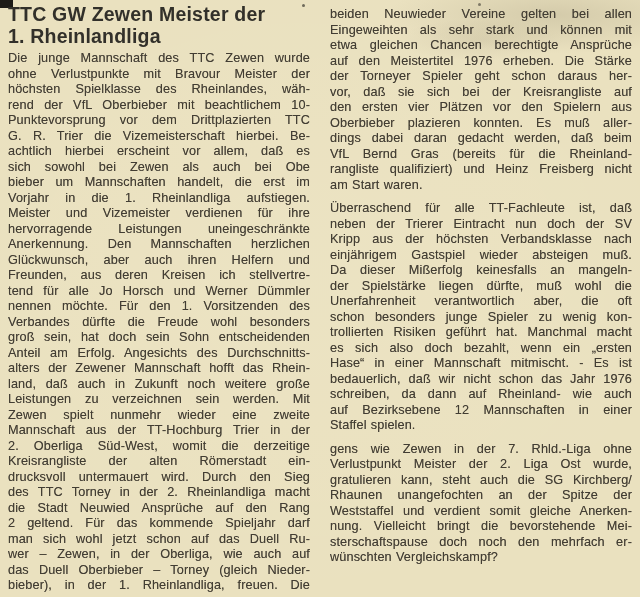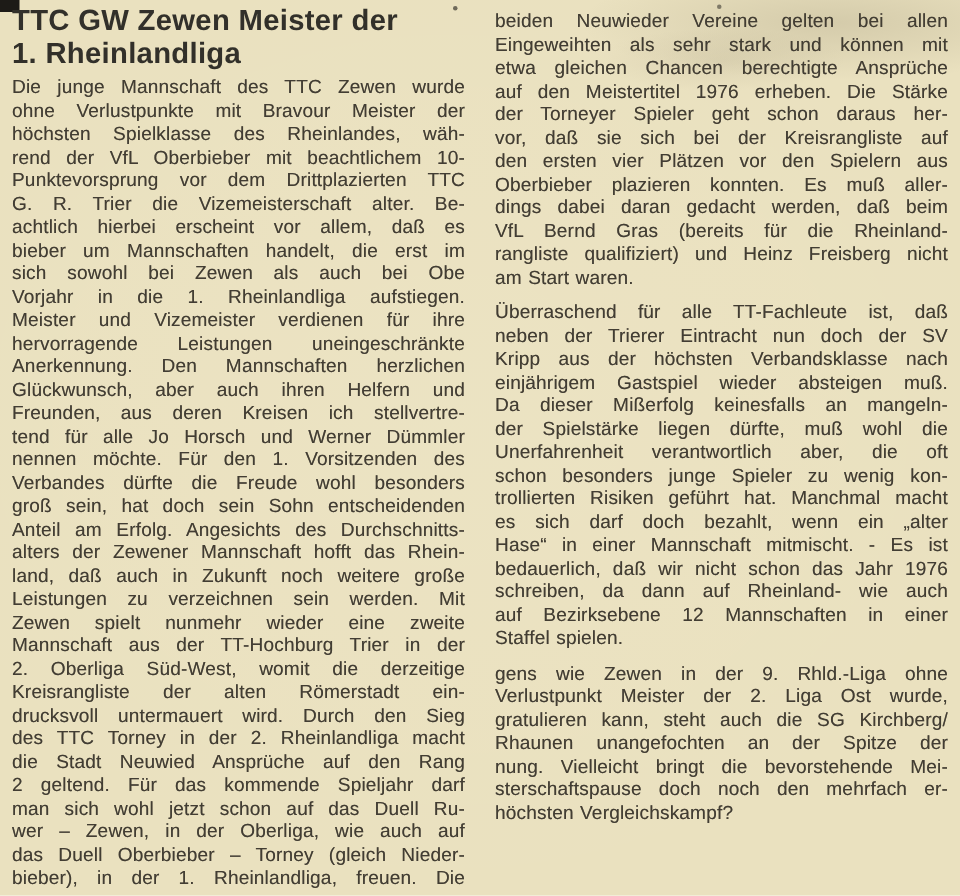--- a/index.html
+++ b/index.html
@@ -72,24 +72,24 @@
     <h1 class="headline">
       <span class="hl">TTC GW Zewen Meister der</span>
       <span class="hl">1. Rheinlandliga</span>
     </h1>
     <div class="body-lines">
         <div class="line">Die junge Mannschaft des TTC Zewen wurde</div>
         <div class="line">ohne Verlustpunkte mit Bravour Meister der</div>
         <div class="line">höchsten Spielklasse des Rheinlandes, wäh-</div>
         <div class="line">rend der VfL Oberbieber mit beachtlichem 10-</div>
         <div class="line">Punktevorsprung vor dem Drittplazierten TTC</div>
-        <div class="line">G. R. Trier die Vizemeisterschaft alter. Be-</div>
+        <div class="line">G. R. Trier die Vizemeisterschaft hierbei. Be-</div>
         <div class="line">achtlich hierbei erscheint vor allem, daß es</div>
+        <div class="line">sich sowohl bei Zewen als auch bei Obe</div>
         <div class="line">bieber um Mannschaften handelt, die erst im</div>
-        <div class="line">sich sowohl bei Zewen als auch bei Obe</div>
         <div class="line">Vorjahr in die 1. Rheinlandliga aufstiegen.</div>
         <div class="line">Meister und Vizemeister verdienen für ihre</div>
         <div class="line">hervorragende Leistungen uneingeschränkte</div>
         <div class="line">Anerkennung. Den Mannschaften herzlichen</div>
         <div class="line">Glückwunsch, aber auch ihren Helfern und</div>
         <div class="line">Freunden, aus deren Kreisen ich stellvertre-</div>
         <div class="line">tend für alle Jo Horsch und Werner Dümmler</div>
         <div class="line">nennen möchte. Für den 1. Vorsitzenden des</div>
         <div class="line">Verbandes dürfte die Freude wohl besonders</div>
         <div class="line">groß sein, hat doch sein Sohn entscheidenden</div>
@@ -130,31 +130,32 @@
       <div class="paragraph">
         <div class="line">Überraschend für alle TT-Fachleute ist, daß</div>
         <div class="line">neben der Trierer Eintracht nun doch der SV</div>
         <div class="line">Kripp aus der höchsten Verbandsklasse nach</div>
         <div class="line">einjährigem Gastspiel wieder absteigen muß.</div>
         <div class="line">Da dieser Mißerfolg keinesfalls an mangeln-</div>
         <div class="line">der Spielstärke liegen dürfte, muß wohl die</div>
         <div class="line">Unerfahrenheit verantwortlich aber, die oft</div>
         <div class="line">schon besonders junge Spieler zu wenig kon-</div>
         <div class="line">trollierten Risiken geführt hat. Manchmal macht</div>
-        <div class="line">es sich darf doch bezahlt, wenn ein „alter</div>
+        <div class="line">es sich also doch bezahlt, wenn ein „ersten</div>
         <div class="line">Hase“ in einer Mannschaft mitmischt. - Es ist</div>
         <div class="line">bedauerlich, daß wir nicht schon das Jahr 1976</div>
         <div class="line">schreiben, da dann auf Rheinland- wie auch</div>
         <div class="line">auf Bezirksebene 12 Mannschaften in einer</div>
         <div class="line last">Staffel spielen.</div>
       </div>
       <div class="paragraph">
-        <div class="line">gens wie Zewen in der 9. Rhld.-Liga ohne</div>
+        <div class="line">gens wie Zewen in der 7. Rhld.-Liga ohne</div>
         <div class="line">Verlustpunkt Meister der 2. Liga Ost wurde,</div>
         <div class="line">gratulieren kann, steht auch die SG Kirchberg/</div>
         <div class="line">Rhaunen unangefochten an der Spitze der</div>
+        <div class="line">Weststaffel und verdient somit gleiche Anerken-</div>
         <div class="line">nung. Vielleicht bringt die bevorstehende Mei-</div>
         <div class="line">sterschaftspause doch noch den mehrfach er-</div>
-        <div class="line last">höchsten Vergleichskampf?</div>
+        <div class="line last">wünschten Vergleichskampf?</div>
       </div>
     </div>
 
 </div>
 
 </body></html>

